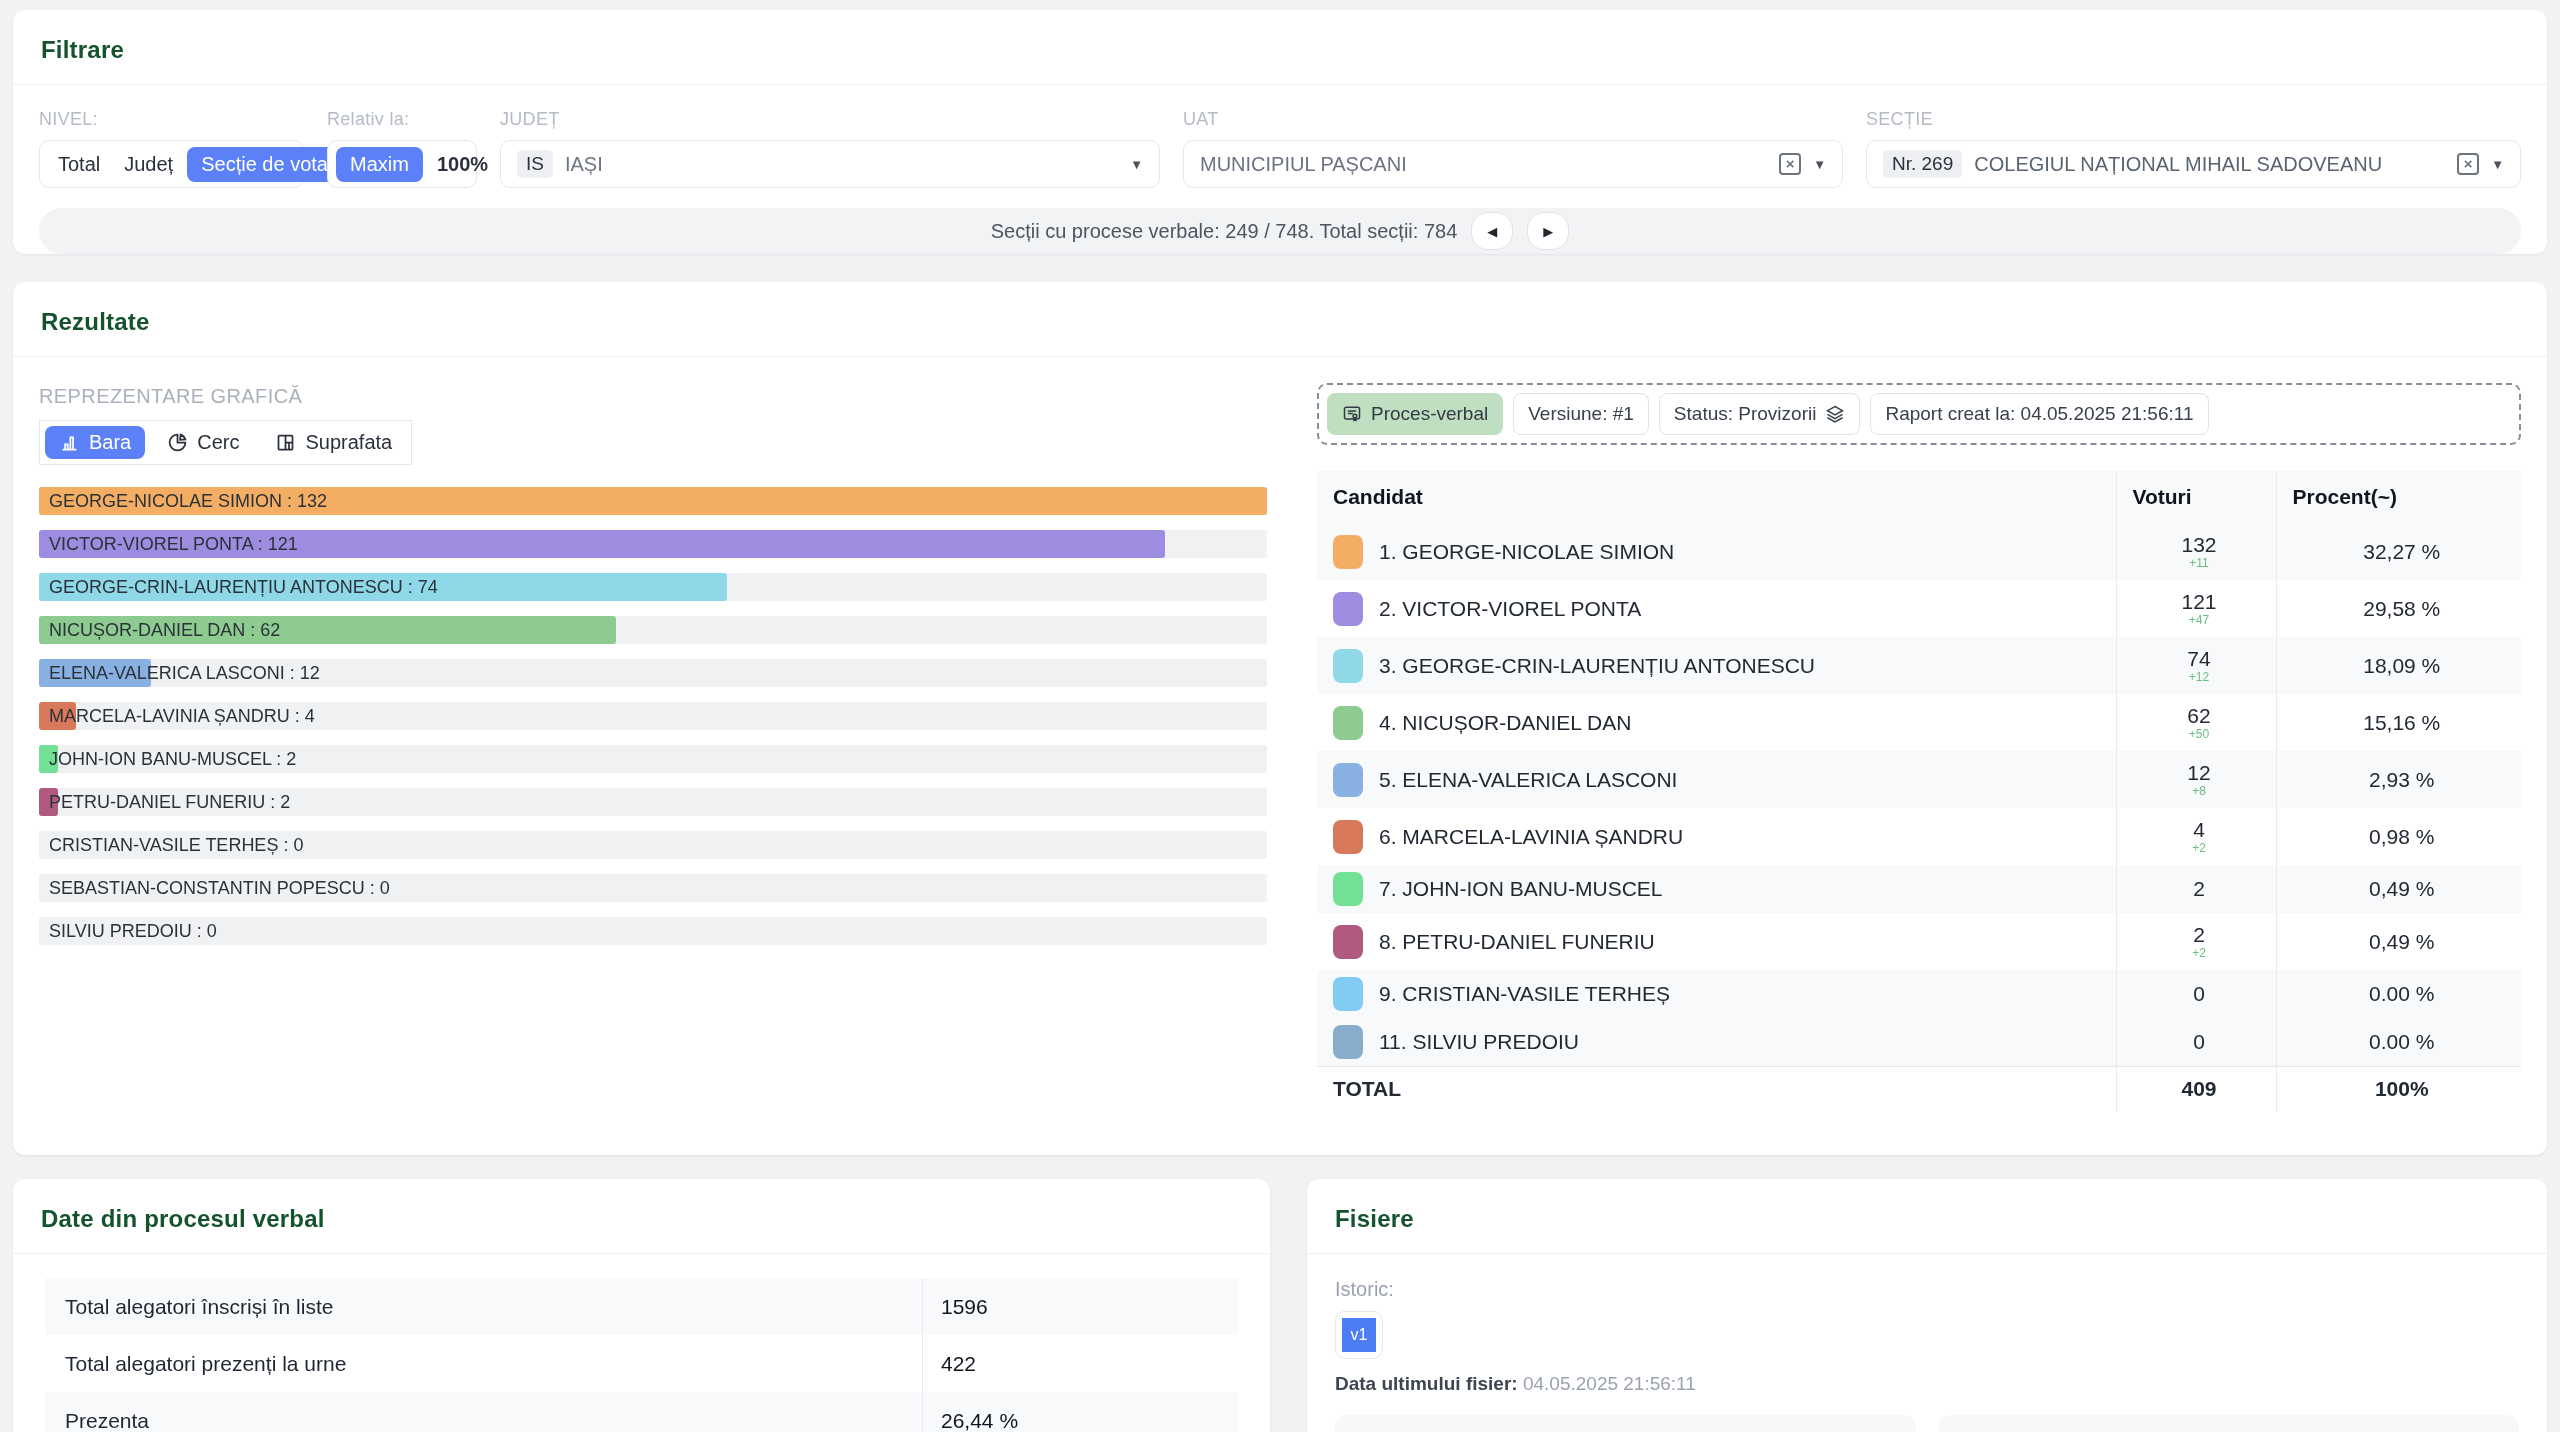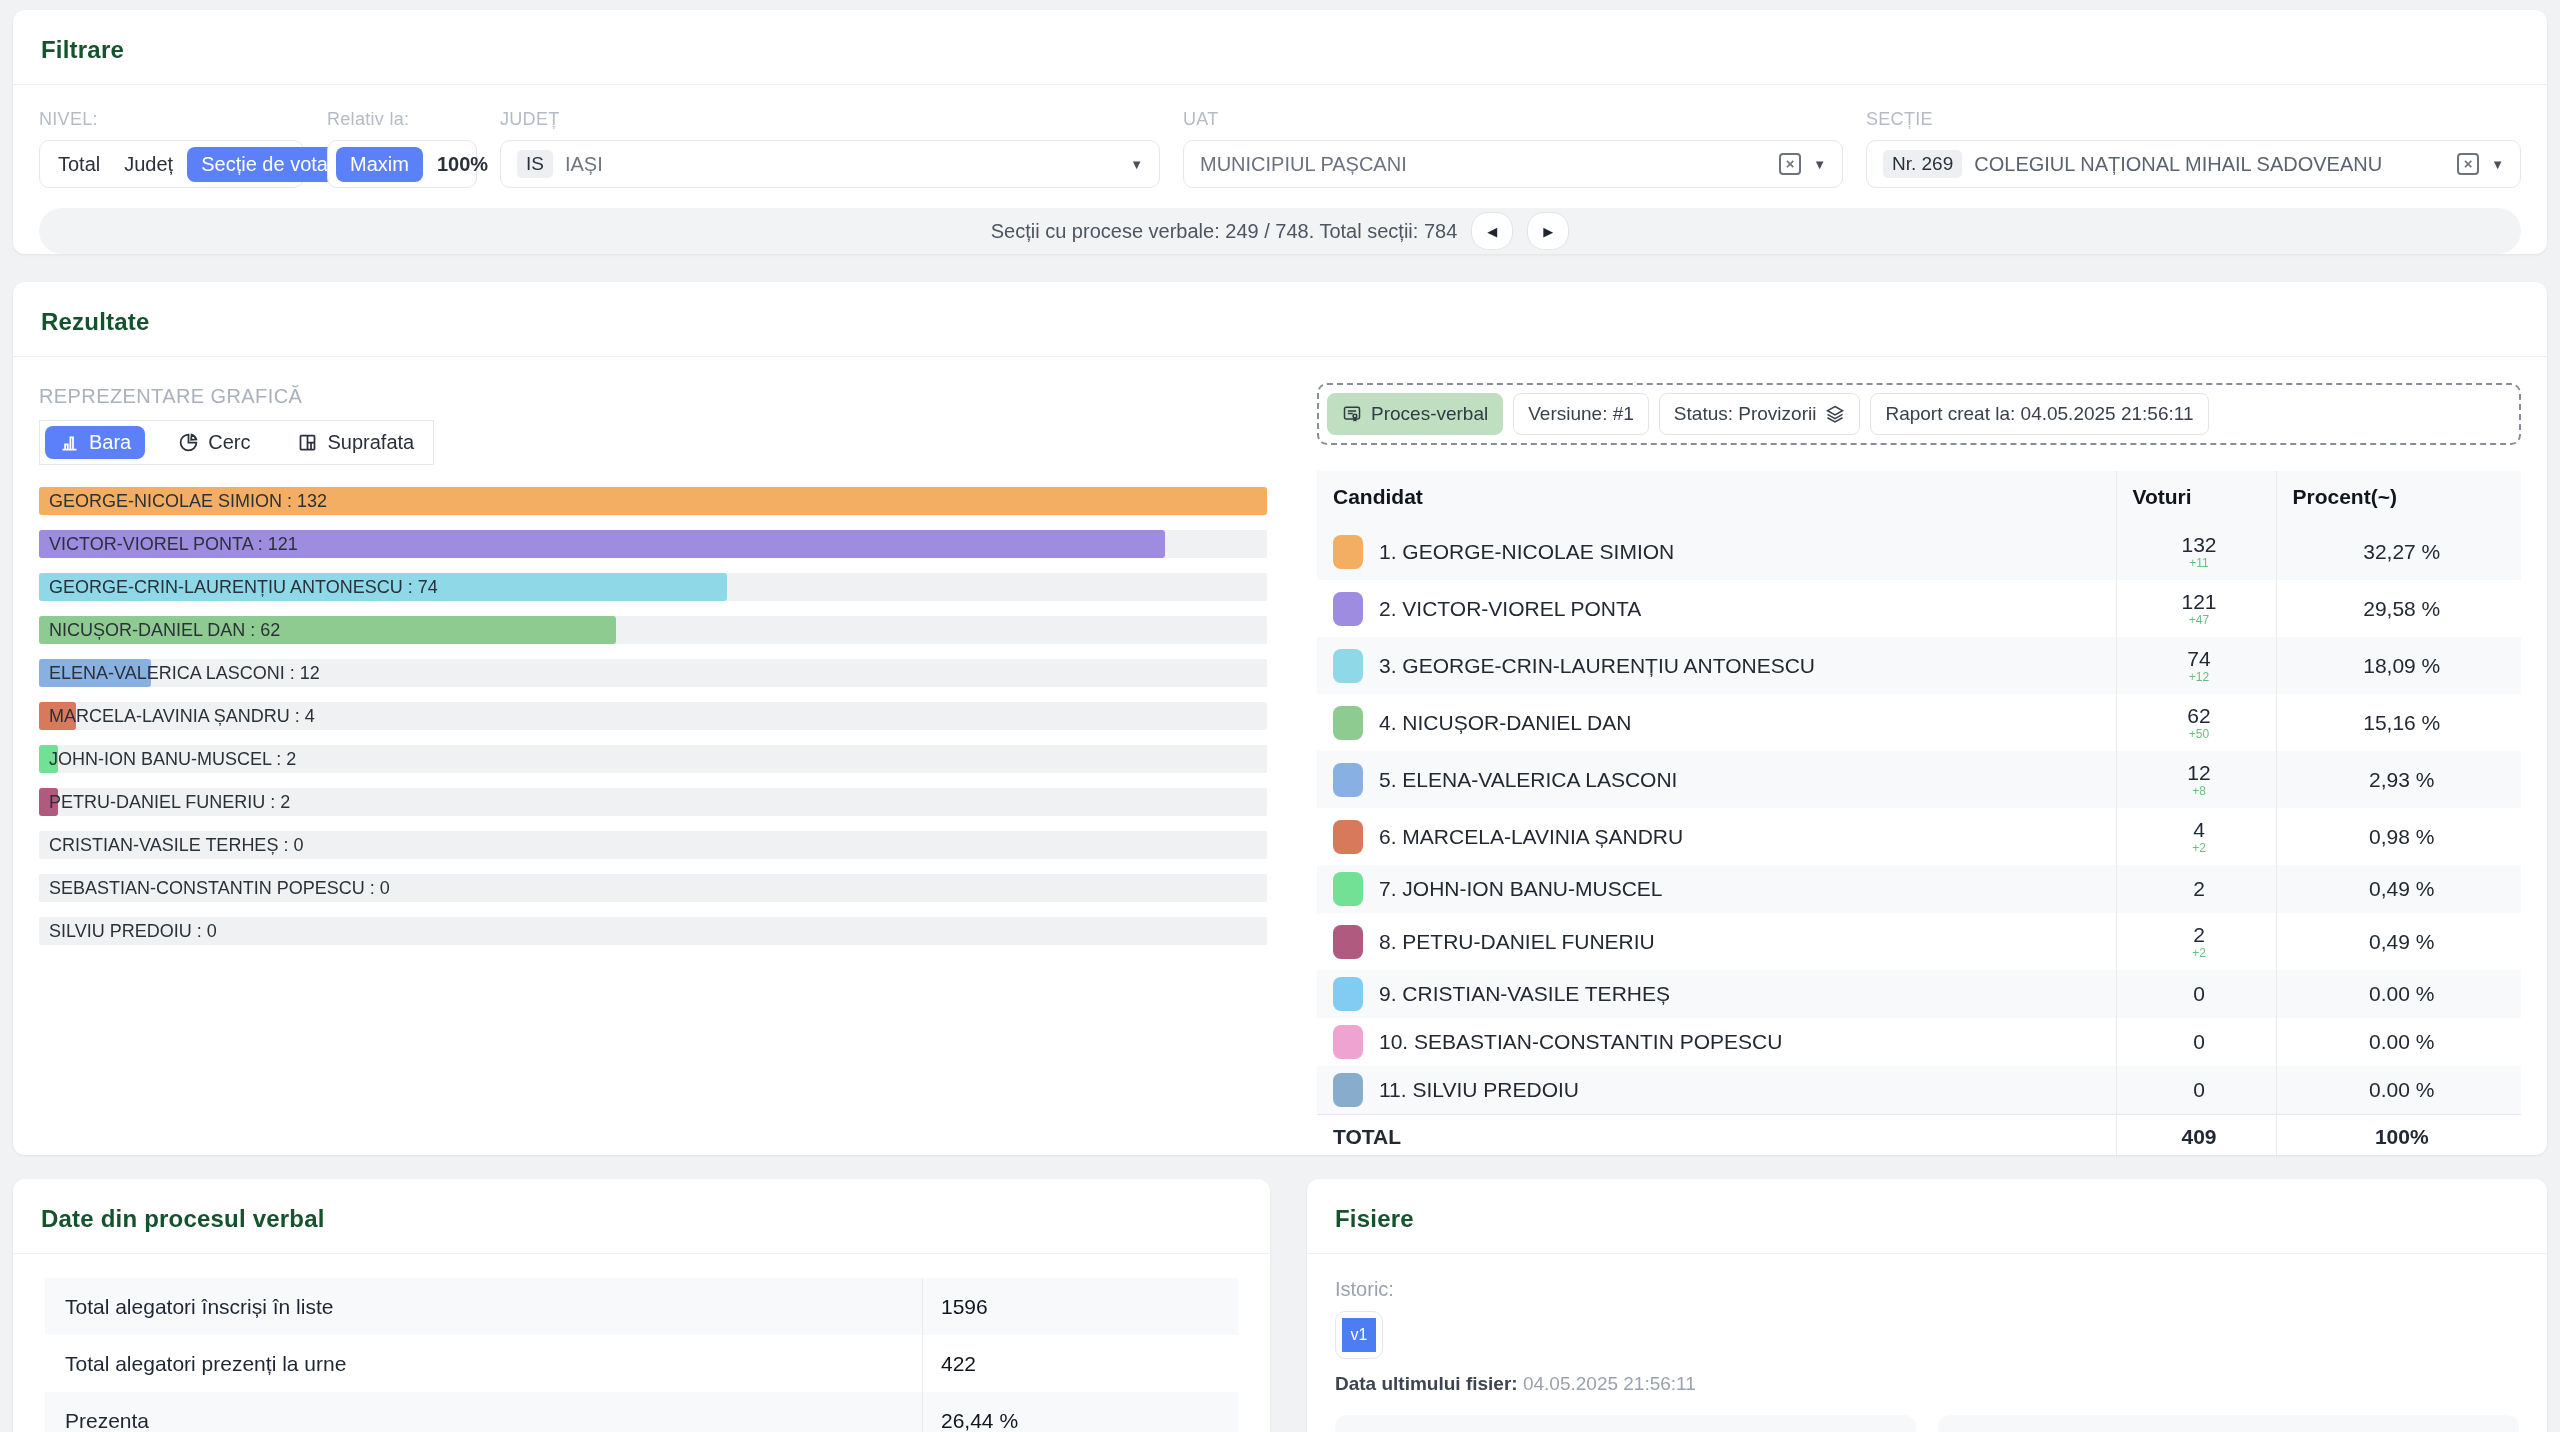--- a/index.html
+++ b/index.html
@@ -30,21 +30,21 @@
     display:flex; align-items:center; justify-content:center; gap:14px; }
   .status-text { font-size:20px; color:#4c5561; }
   .nav-btn { width:42px; height:38px; background:#fff; border:1px solid #e1e4e9; border-radius:17px;
     display:flex; align-items:center; justify-content:center; font-size:13px; color:#1f262e; cursor:pointer; }
 
   
   #results-card { margin:20px 13px 0 13px; height:873px; }
   .results-body { display:flex; gap:50px; padding:26px 26px 0 26px; }
   .chart-col { width:1228px; flex:0 0 auto; }
   .chart-label { font-size:20px; color:#aab1bb; letter-spacing:.4px; margin:2px 0 12px 0; }
-  .tabs { display:inline-flex; gap:19px; border:1px solid #e4e7ec; border-radius:0; padding:5px; background:#fff; margin-bottom:22px; }
+  .tabs { display:inline-flex; gap:8px; border:1px solid #e4e7ec; border-radius:0; padding:5px; background:#fff; margin-bottom:22px; }
   .tab { display:flex; align-items:center; gap:9px; font-size:20px; color:#2a313c; padding:5px 14px; border-radius:8px; cursor:pointer; }
   .tab.sel { background:#5b80f7; color:#fff; }
   .tab svg { width:21px; height:21px; }
   .bars { }
   .bar-row { position:relative; height:28px; background:#f0f1f3; margin-bottom:15px; border-radius:2px; }
   .bar-fill { position:absolute; left:0; top:0; bottom:0; border-radius:3px; }
   .bar-text { position:absolute; left:10px; top:0; line-height:28px; font-size:18px; color:#2b3139; white-space:nowrap; }
 
   .table-col { flex:1; }
   .pv-strip { border:2px dashed #878e99; border-radius:10px; padding:8px; display:flex; gap:10px; align-items:center; margin-bottom:26px; }
@@ -292,25 +292,20 @@
         <tr class="rh">
           <td><span class="swatch" style="background: rgb(176, 90, 128);"></span><span class="cand-name"><span>8.</span> <span>PETRU-DANIEL FUNERIU</span></span></td>
           <td class="votes colv"><span>2</span><span class="delta">+2</span></td>
           <td class="pct colp">0,49 %</td>
         </tr>
         <tr class="odd rs">
           <td><span class="swatch" style="background: rgb(130, 203, 242);"></span><span class="cand-name"><span>9.</span> <span>CRISTIAN-VASILE TERHEȘ</span></span></td>
           <td class="votes colv"><span>0</span></td>
           <td class="pct colp">0.00 %</td>
         </tr>
-        <tr class="rs">
-          <td><span class="swatch" style="background: rgb(239, 163, 208);"></span><span class="cand-name"><span>10.</span> <span>SEBASTIAN-CONSTANTIN POPESCU</span></span></td>
-          <td class="votes colv"><span>0</span></td>
-          <td class="pct colp">0.00 %</td>
-        </tr>
         <tr class="odd rs">
           <td><span class="swatch" style="background: rgb(136, 172, 203);"></span><span class="cand-name"><span>11.</span> <span>SILVIU PREDOIU</span></span></td>
           <td class="votes colv"><span>0</span></td>
           <td class="pct colp">0.00 %</td>
         </tr>
         <tr class="total-row">
           <td>TOTAL</td>
           <td class="votes colv">409</td>
           <td class="pct colp">100%</td>
         </tr>

